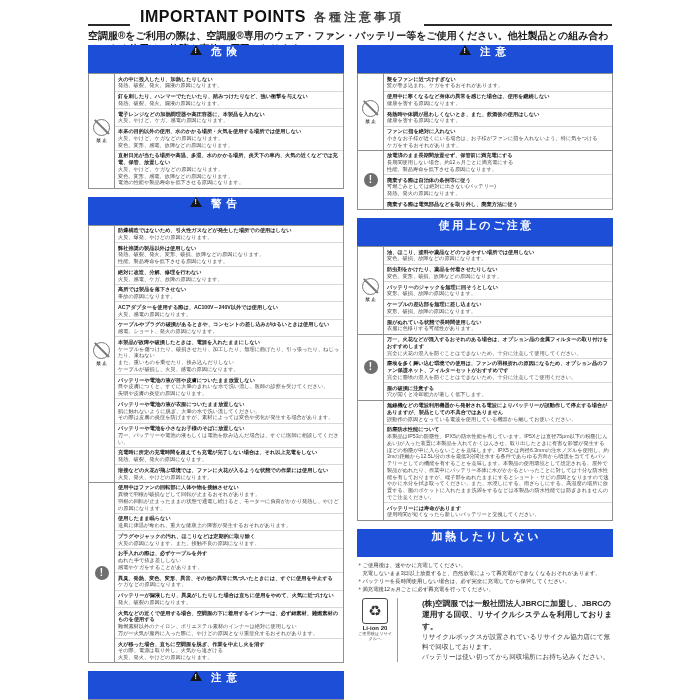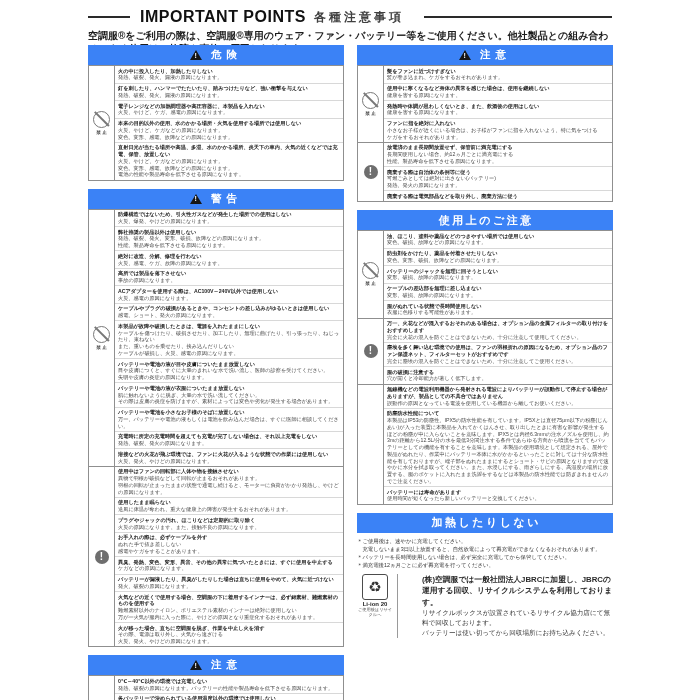--- a/index.html
+++ b/index.html
@@ -1,32 +1,32 @@
 <!DOCTYPE html>
 <html><head>
 <meta charset="utf-8">
 <style>
   html,body{margin:0;padding:0;}
   body{width:700px;height:700px;background:#ffffff;position:relative;overflow:hidden;
        font-family:"Liberation Sans","DejaVu Sans",sans-serif;color:#222;}
   
-  .page-header{position:absolute;top:8px;left:88px;right:88px;display:flex;align-items:center;}
+  .page-header{position:absolute;top:8px;left:88px;right:88px;display:flex;align-items:flex-end;}
   .hline{border-top:2px solid #2a2a2a;}
   .hline-left{width:42px;}
   .hline-right{flex:1;}
   .title-en{font-size:16px;font-weight:800;color:#111;margin:0 8px 0 10px;letter-spacing:.5px;white-space:nowrap;}
   .title-jp{font-size:12px;font-weight:700;color:#404040;letter-spacing:3px;margin-right:20px;white-space:nowrap;}
   .page-note{position:absolute;top:29px;left:88px;width:526px;font-size:10px;font-weight:700;color:#1d1d1d;line-height:1.3;}
   
   .column{position:absolute;top:45px;width:256px;}
   #col-left{left:88px;}
   #col-right{left:357px;}
   .sections{display:flex;flex-direction:column;gap:8px;}
   
-  .bar{background:#3b82f6;color:#fff;height:20px;display:flex;align-items:center;justify-content:center;}
+  .bar{background:#1d4ed8;color:#fff;height:28px;display:flex;align-items:flex-start;justify-content:center;}
   .bar-label{font-size:10.5px;font-weight:700;letter-spacing:5px;text-indent:5px;}
   .bar-label.wide{letter-spacing:2.5px;text-indent:2.5px;font-size:11px;}
   .tri{width:0;height:0;border-left:6px solid transparent;border-right:6px solid transparent;
        border-bottom:10px solid #161616;position:relative;margin-right:4px;}
   .tri::after{content:"!";position:absolute;top:1.5px;left:-1.5px;color:#fff;font-size:7px;font-weight:800;}
   .table{border:1px solid #8f8f8f;background:#fff;}
   .group{display:flex;}
   .group + .group{border-top:1px solid #8f8f8f;}
   .icon-cell{width:25px;flex:none;border-right:1px solid #8f8f8f;display:flex;flex-direction:column;
              align-items:center;justify-content:center;gap:2px;}

